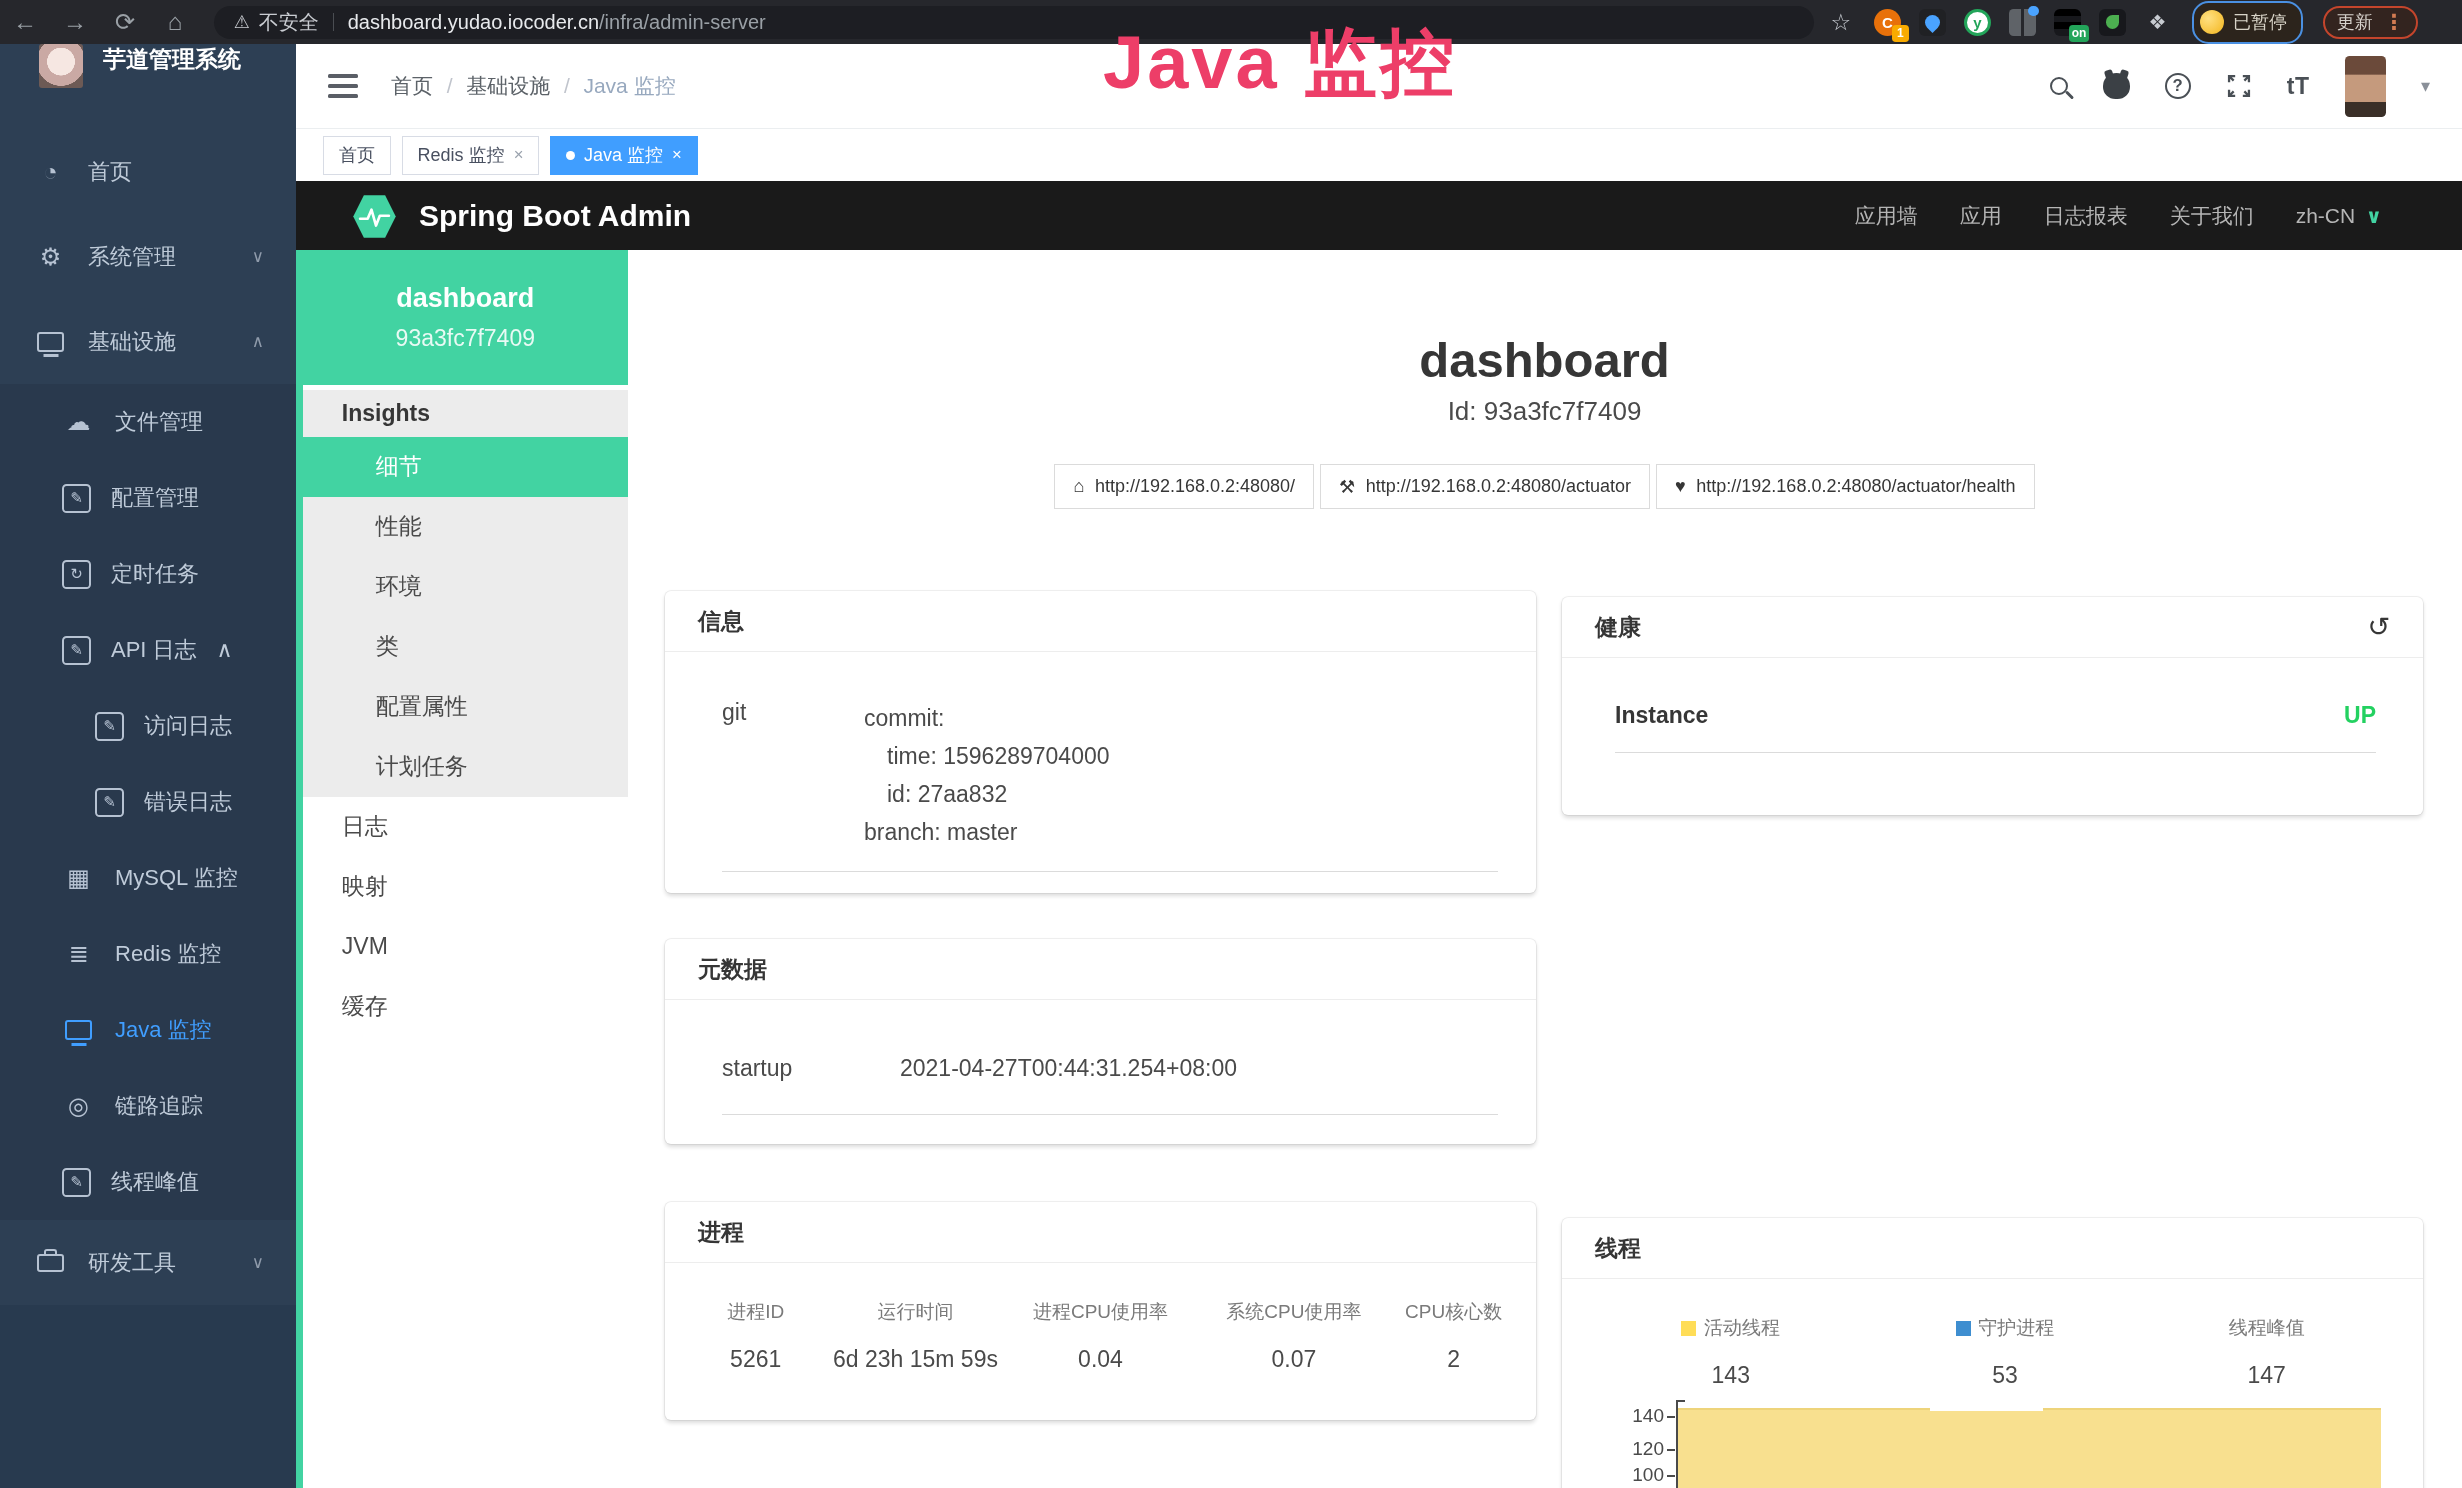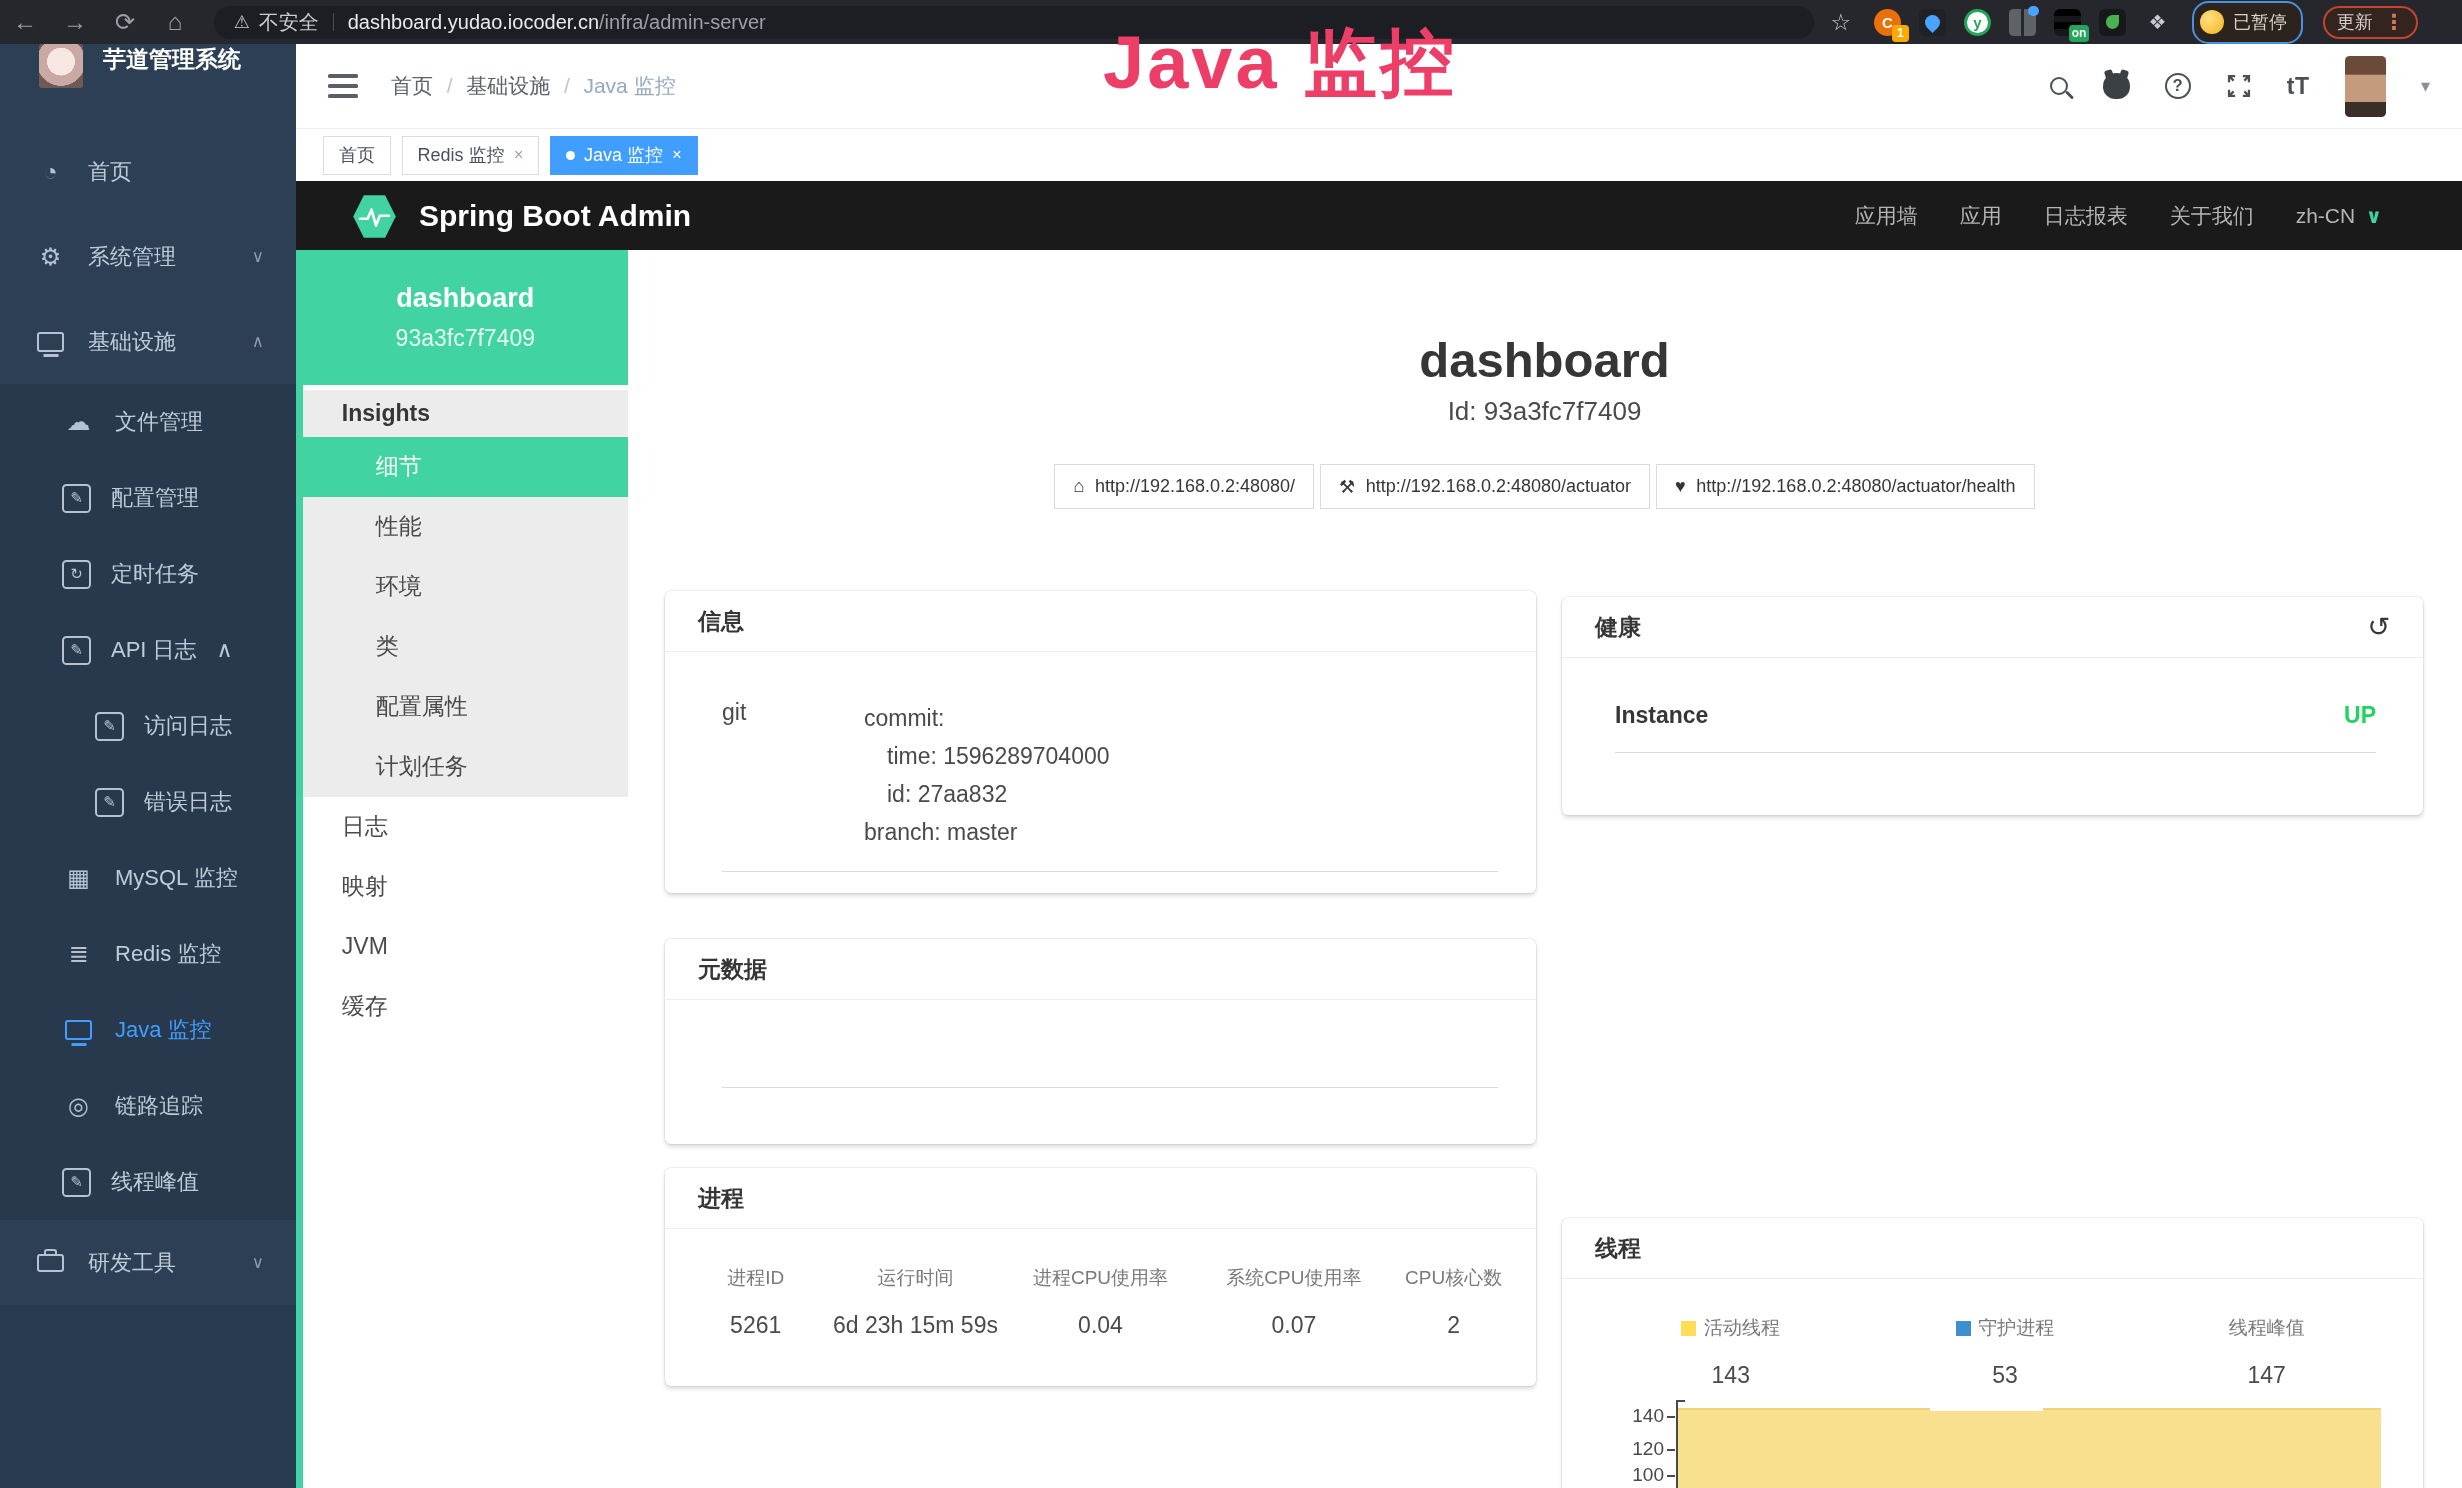--- a/index.html
+++ b/index.html
@@ -125,21 +125,21 @@
   .c-health { left:935px; top:347px; width:861px; height:218px; }
   .c-health .body { padding:44px 47px 0 53px; }
   .c-health .row { display:flex; font-size:23px; }
   .c-health .row .lbl { font-weight:700; color:#363636; }
   .c-health .row .val { margin-left:auto; font-weight:700; color:#23d160; }
   .c-health .hr { margin-top:23px; }
   .c-meta { left:38px; top:689px; width:871px; height:205px; }
   .c-meta .body { padding:55px 38px 0 57px; }
   .c-meta .k { width:178px; }
   .c-meta .hr { margin-top:32px; }
-  .c-proc { left:38px; top:918px; width:871px; height:218px; }
+  .c-proc { left:38px; top:952px; width:871px; height:218px; }
   .c-thread { left:935px; top:968px; width:861px; height:326px; }
   .tbl { display:flex; text-align:center; }
   .tbl > div { flex:none; }
   .proc-cols > div:nth-child(1){width:18%;} .proc-cols > div:nth-child(2){width:20%;}
   .proc-cols > div:nth-child(3){width:24%;} .proc-cols > div:nth-child(4){width:22%;}
   .proc-cols > div:nth-child(5){width:16%;}
   .th { font-size:19px; color:#7a7a7a; }
   .td { font-size:23px; color:#4a4a4a; }
   .c-proc .body { padding:36px 15px 0 15px; }
   .c-proc .tbl + .tbl { margin-top:21px; }
@@ -413,20 +413,24 @@
               <span class="lbl">Instance</span>
               <span class="val">UP</span>
             </div>
             <div class="hr"></div>
           </div>
         </div>
 
         <div class="card c-meta">
           <div class="card-h">元数据</div>
           <div class="body">
+            <div class="kv">
+              <div class="k">startup</div>
+              <div class="v">2021-04-27T00:44:31.254+08:00</div>
+            </div>
             <div class="hr"></div>
           </div>
         </div>
 
         <div class="card c-proc">
           <div class="card-h">进程</div>
           <div class="body">
             <div class="tbl proc-cols th">
               <div>进程ID</div>
               <div>运行时间</div>

